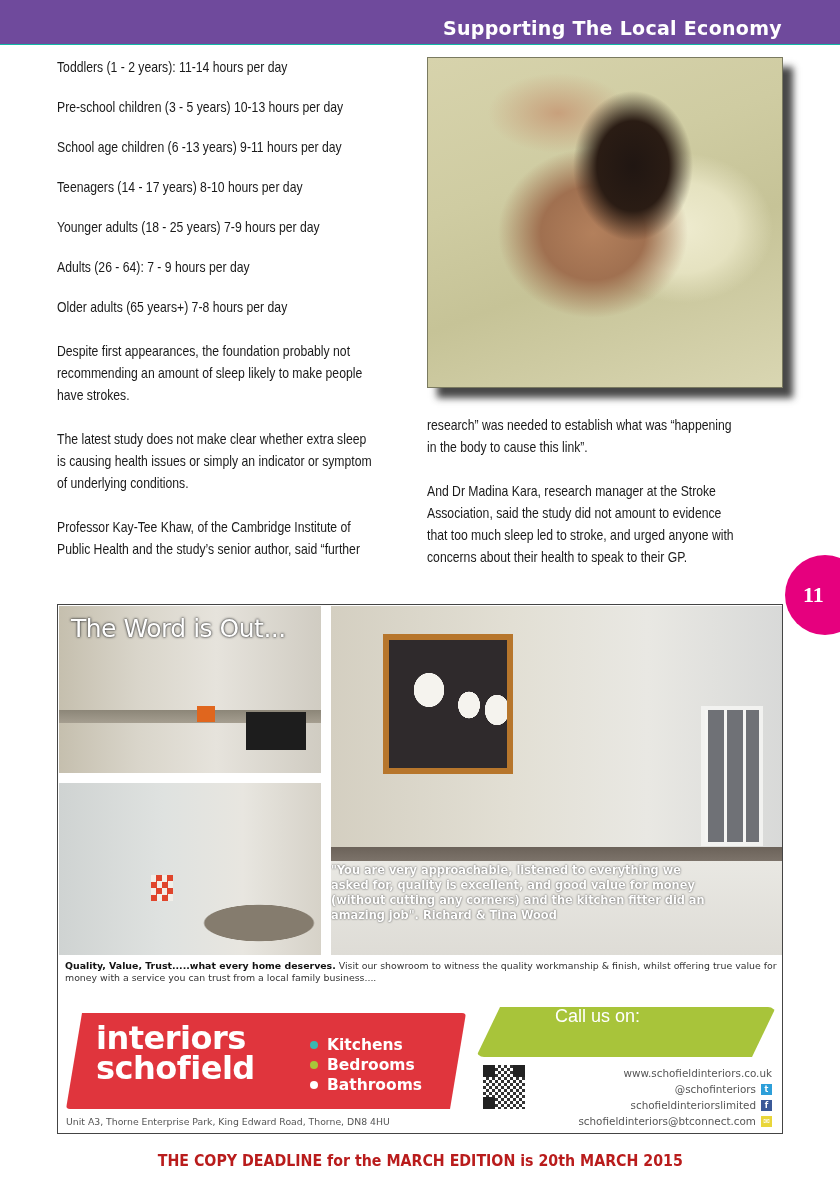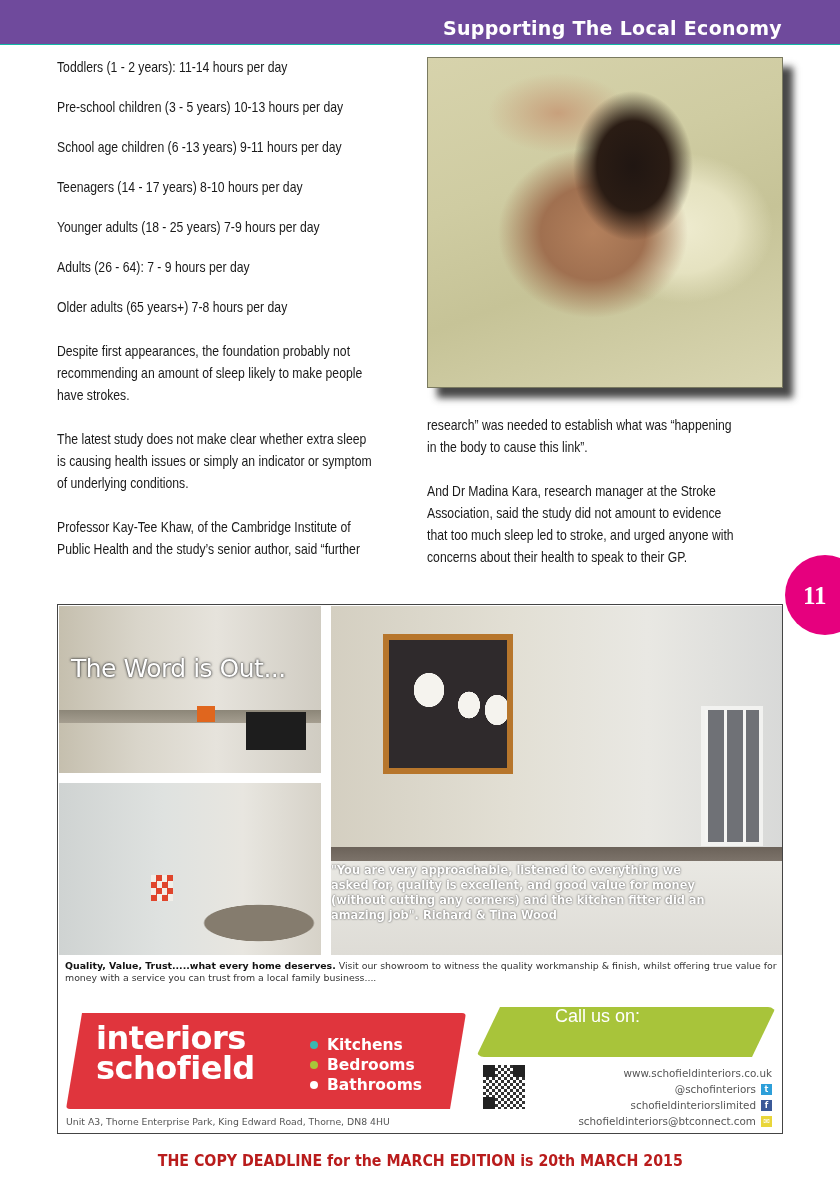--- a/index.html
+++ b/index.html
@@ -45,21 +45,21 @@
       linear-gradient(160deg, #d7d3ac 0%, #cfcca2 35%, #c6c397 60%, #d9d6b2 100%);
   }
 
   .page-tab {
     position: absolute; left: 785px; top: 555px; width: 80px; height: 80px;
     border-radius: 50%; background: #e6007e;
   }
   .page-number {
     position: absolute; left: 803px; top: 582px;
     font-family: "Liberation Serif", serif; font-weight: bold;
-    font-size: 25px; color: #ffffff;
+    font-size: 22px; color: #ffffff;
   }
 
   .ad-box {
     position: absolute; left: 57px; top: 604px; width: 726px; height: 530px;
     border: 1.5px solid #444; background: #ffffff; overflow: hidden;
   }
   .ad-photo { position: absolute; overflow: hidden; }
   .ad-photo-top-left {
     left: 1px; top: 1px; width: 262px; height: 167px;
     background:
@@ -100,21 +100,20 @@
     position: absolute; left: 370px; top: 100px; width: 62px; height: 140px;
     background: repeating-linear-gradient(90deg, #f5f5f3 0 3px, #6f7176 3px 19px),
                 #6f7176;
     border: 4px solid #f2f2f0;
   }
   .ad-title {
     position: absolute; left: 12px; top: 8px;
     font-family: "DejaVu Sans", sans-serif; font-size: 25px; color: #ffffff;
     letter-spacing: -0.5px;
     text-shadow: 0 0 2px #333, 0 0 3px #555;
-    margin-top: 40px;
   }
   .ad-quote {
     position: absolute; left: 0; top: 257px; width: 450px;
     font-family: "DejaVu Sans", sans-serif; font-weight: bold;
     font-size: 11.6px; line-height: 15px; color: #ffffff;
     text-shadow: 0 0 2px #333;
     transform: scaleX(0.98); transform-origin: left top;
   }
   .ad-quote div { white-space: nowrap; }
 

